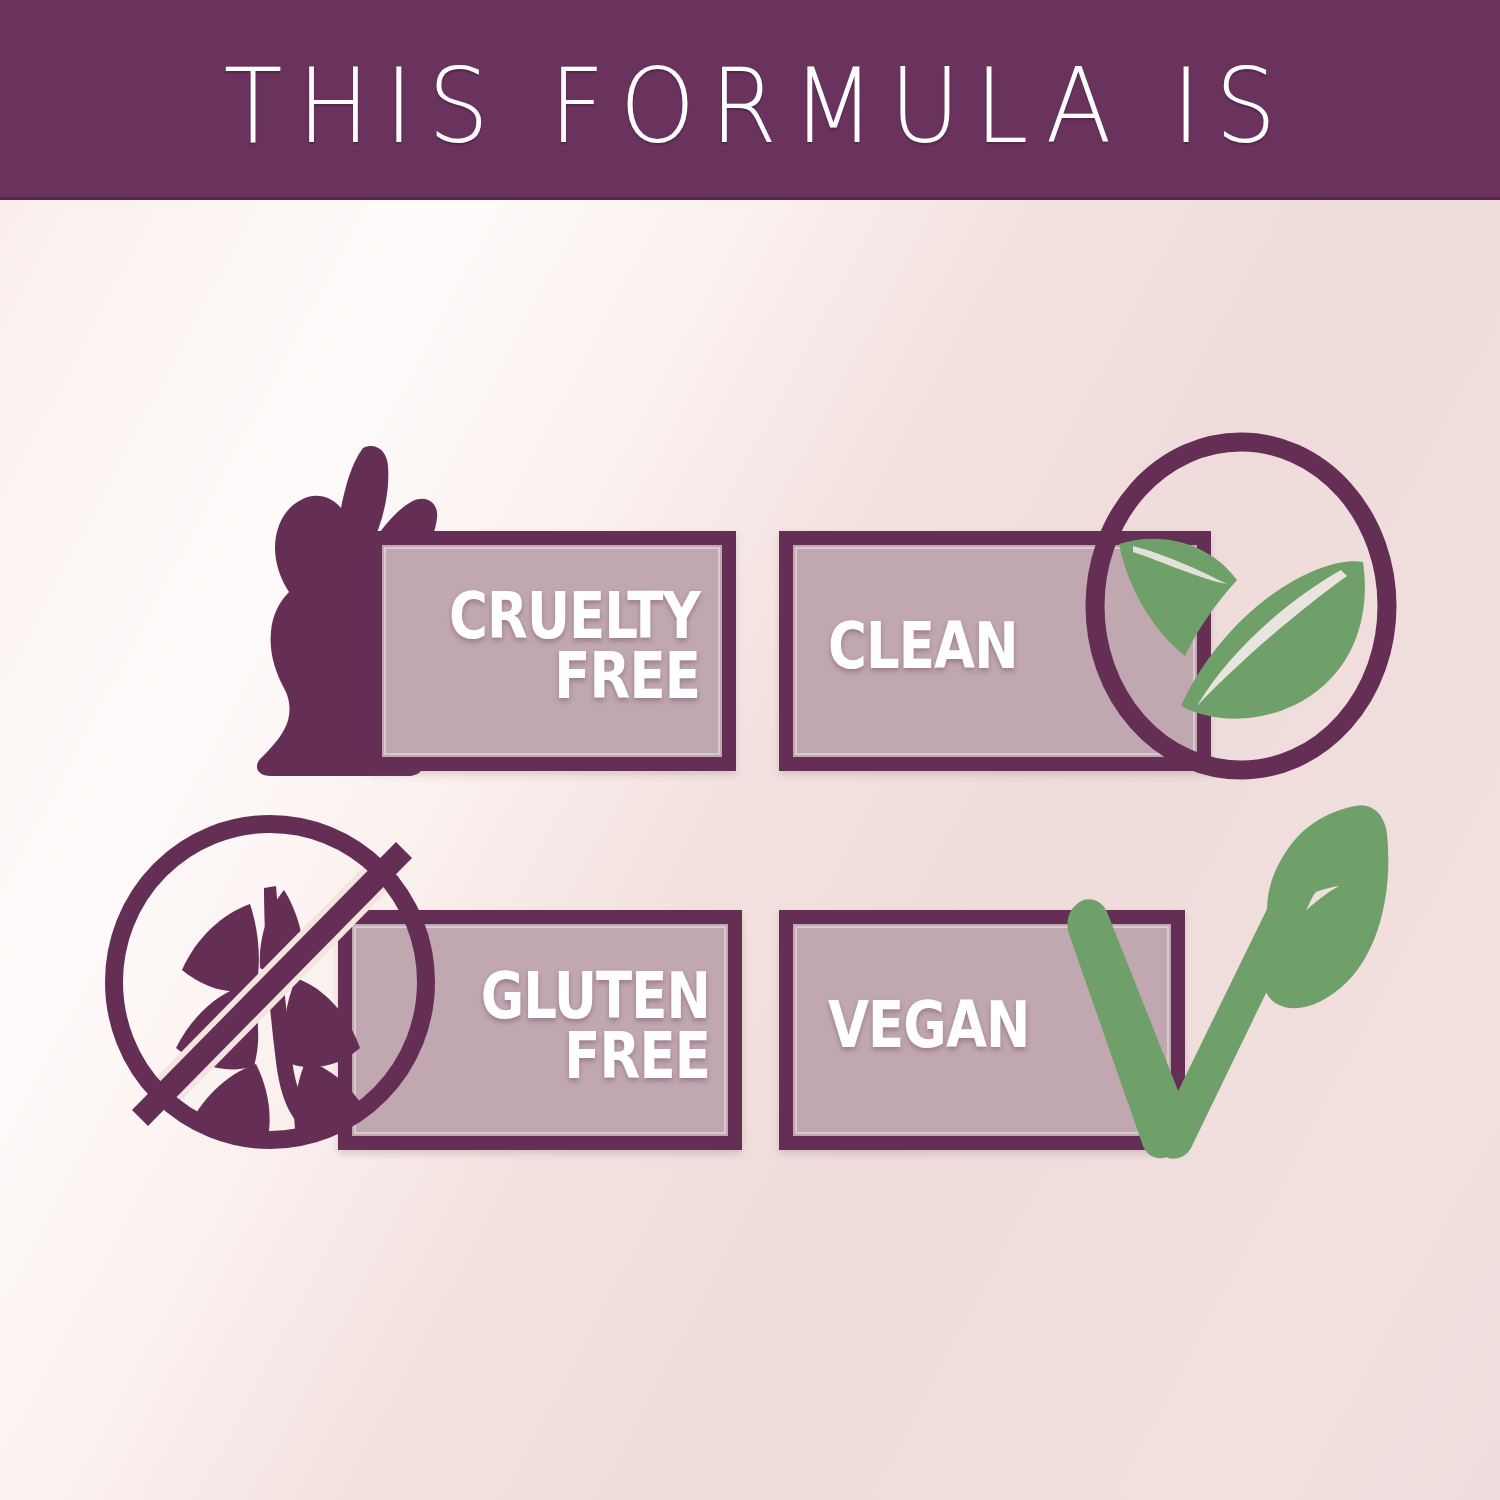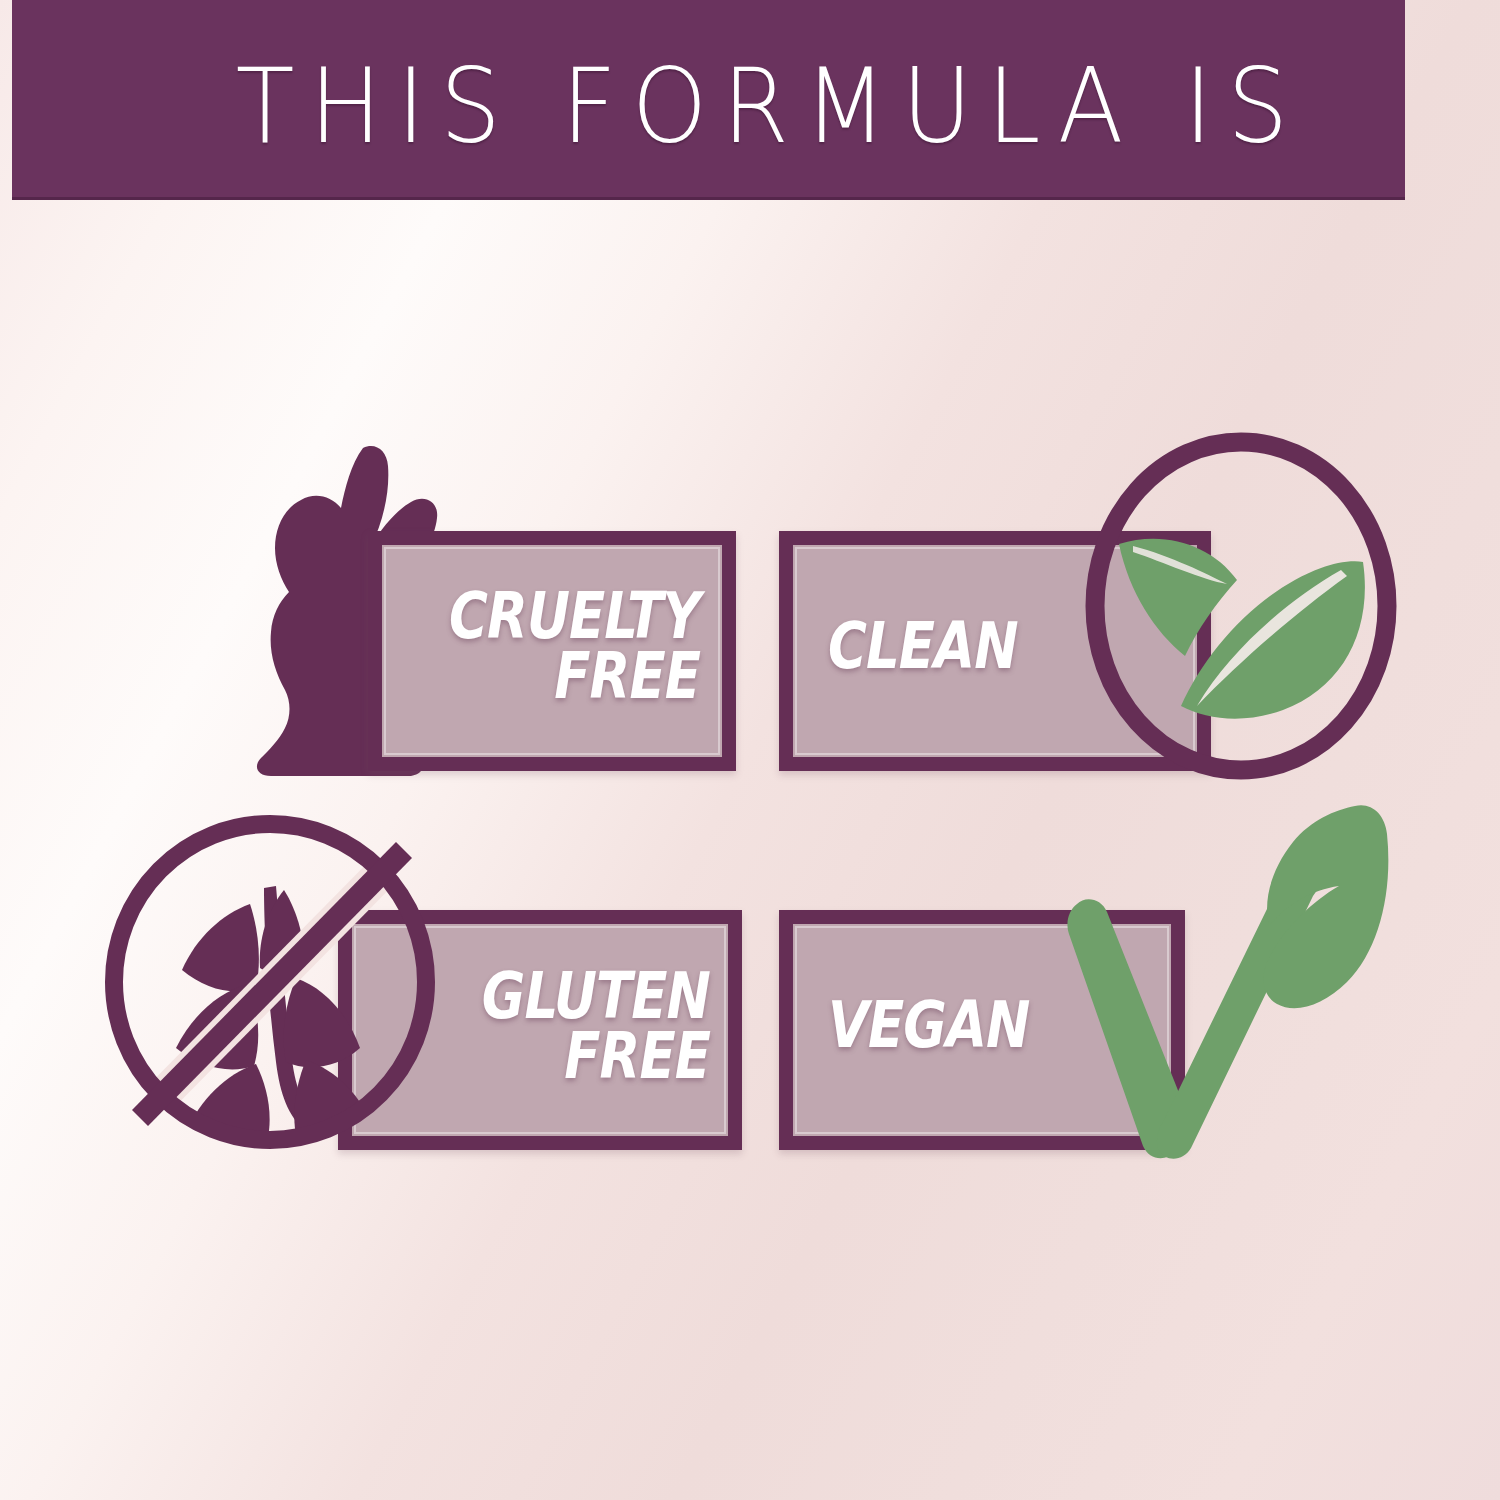--- a/index.html
+++ b/index.html
@@ -22,22 +22,22 @@
         #f3e2e0 50%,
         #efdcda 64%,
         #f0dedc 76%,
         #f2e0de 88%,
         #efdcdc 100%);
   }
 
   
   .header {
     position: absolute;
-    left: 12px; top: 0;
-    width: 1393px;
+    left: 0; top: 0;
+    width: 1500px;
     height: 200px;
     background: #6a335e;
     box-sizing: border-box;
     border-bottom: 3px solid #55264b;
   }
   .header-title {
     position: absolute;
     left: 0;
     top: 52px;
     width: 1500px;
@@ -50,21 +50,21 @@
     text-indent: 15px;
     font-family: "DejaVu Sans", sans-serif;
     font-stretch: condensed;
     transform: scaleY(1.08);
     transform-origin: 50% 0%;
     text-shadow: 0 2px 2px rgba(40,10,35,0.35);
     white-space: nowrap;
   }
 
   
-  .badges { position: absolute; left: 0; top: 0; width: 1500px; height: 1500px; font-style: italic; }
+  .badges { position: absolute; left: 0; top: 0; width: 1500px; height: 1500px; }
 
   .badge { position: absolute; }
 
   .badge-box {
     position: absolute;
     box-sizing: border-box;
     background: #c0a7b0;
     border: 14px solid #652e55;
     box-shadow: 0 4px 7px rgba(120,80,100,0.22);
   }

